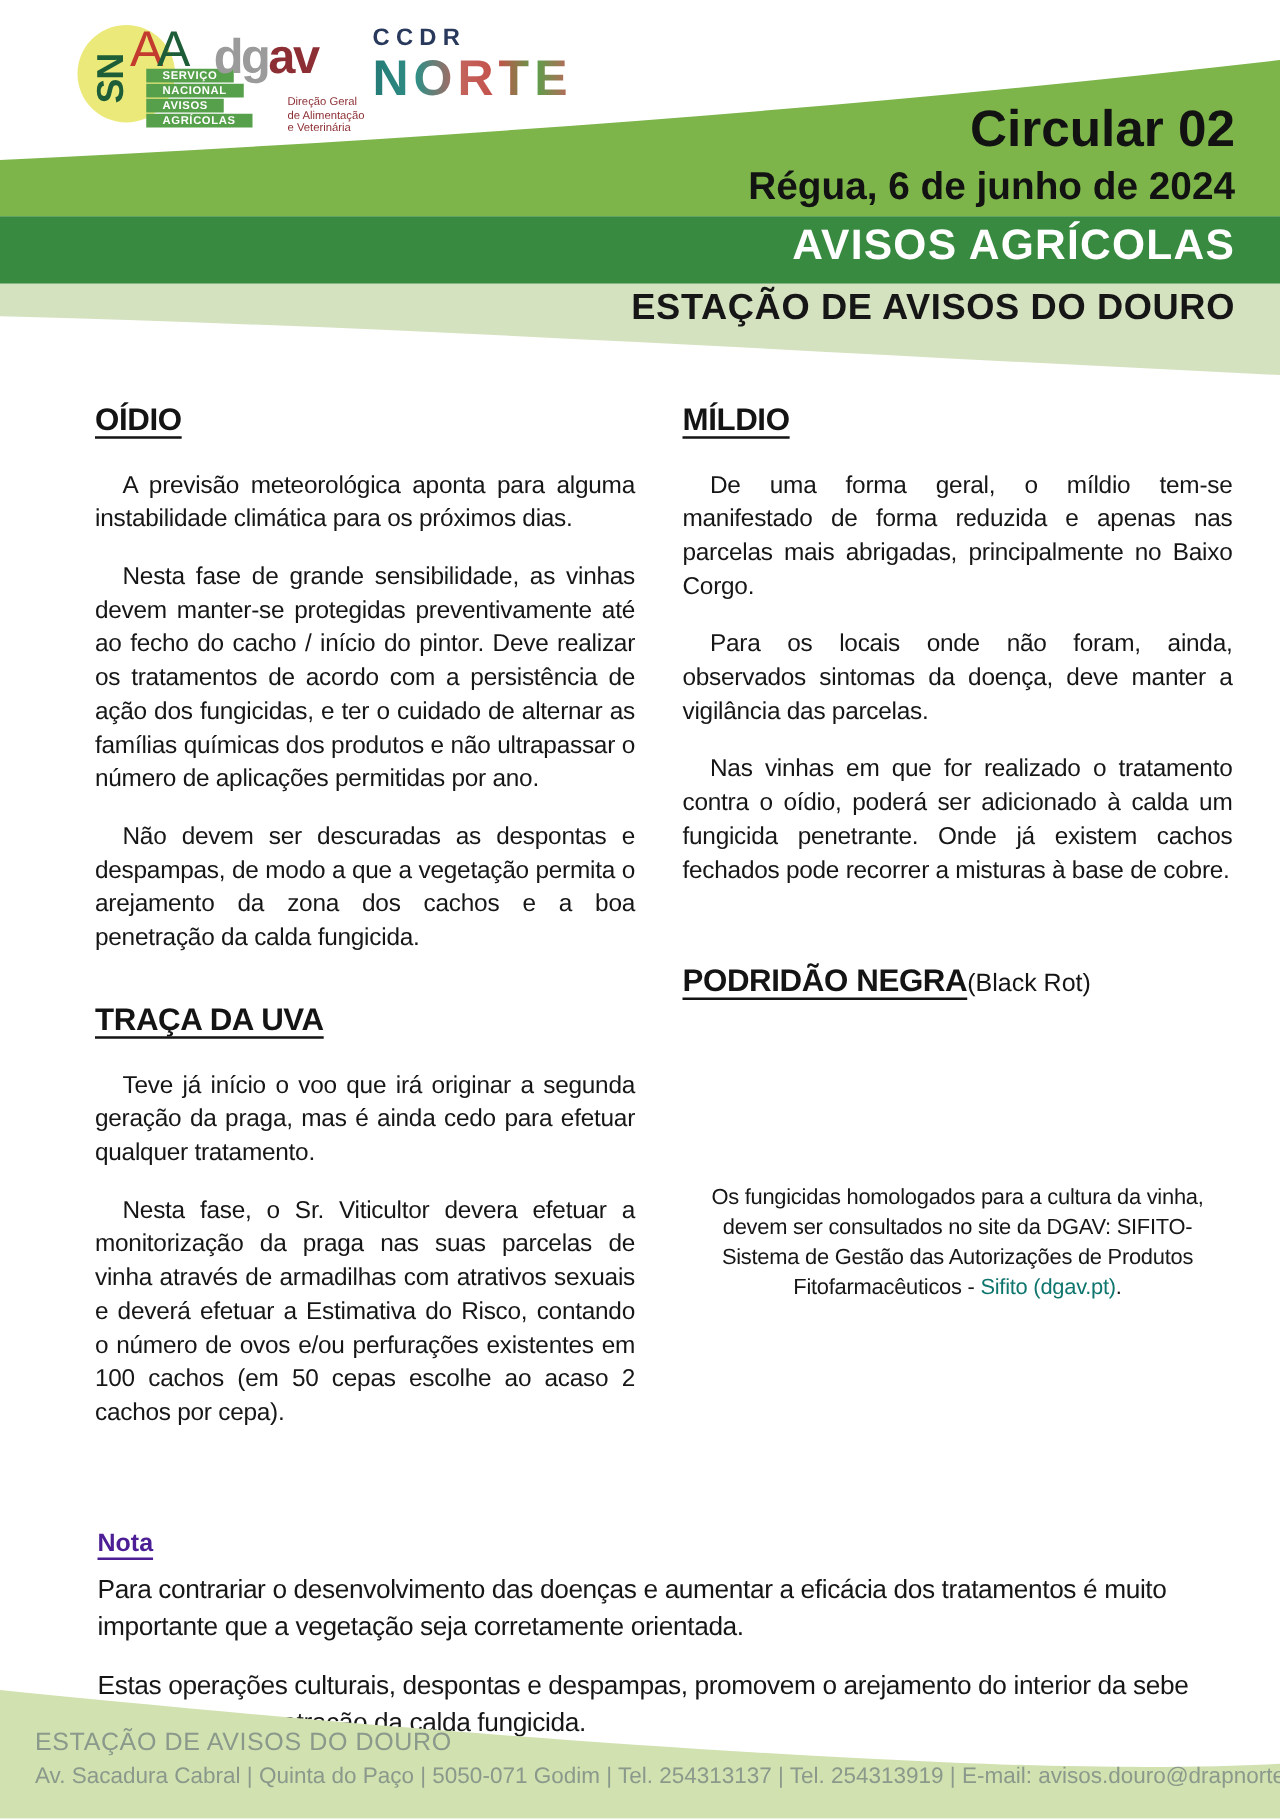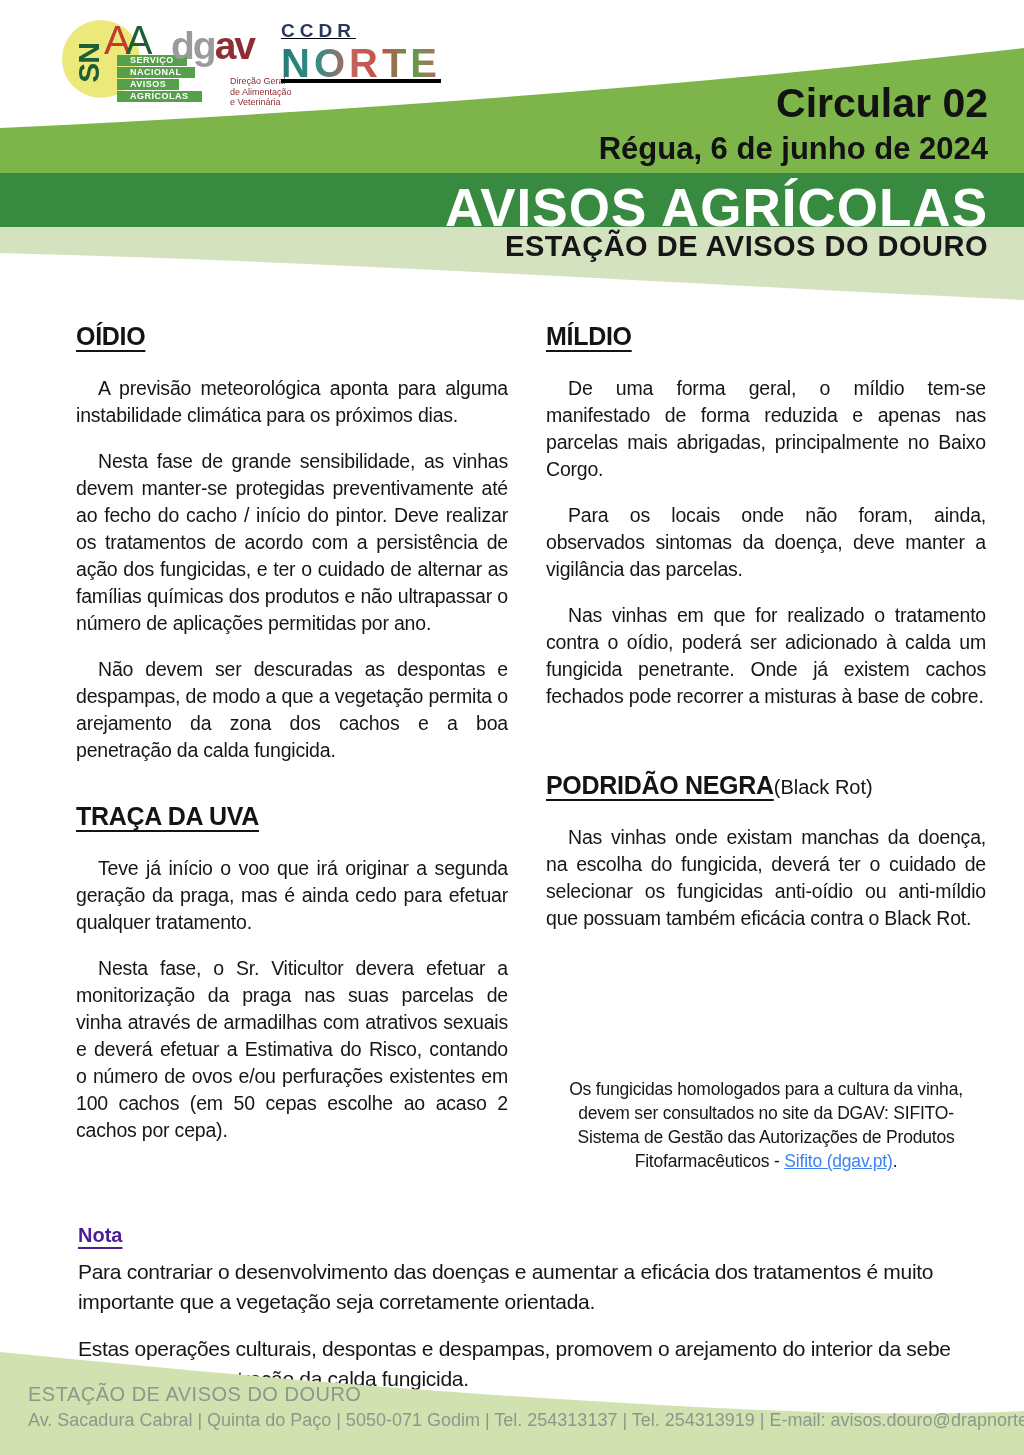--- a/index.html
+++ b/index.html
@@ -19,45 +19,45 @@
   .snaa-a2{color:#1d5e38;}
   .snaa-labels{position:absolute;left:57px;top:39px;}
   .snaa-label{display:table;background:#57a04b;color:#ffffff;font-size:9px;font-weight:700;line-height:11px;padding:0 13px;letter-spacing:.5px;margin-bottom:1px;white-space:nowrap;}
 
   .logo-dgav{position:absolute;left:171px;top:26px;width:135px;height:78px;}
   .dgav-big{position:absolute;left:0;top:0;font-size:39px;line-height:1;font-weight:700;letter-spacing:-2px;}
   .dgav-dg{color:#9b9b9b;}
   .dgav-av{color:#8c2e33;}
   .dgav-sub{position:absolute;left:59px;top:50px;font-size:9px;font-weight:400;line-height:10.5px;color:#8c2e33;white-space:nowrap;}
 
-  .logo-ccdr{position:absolute;left:281px;top:20px;text-decoration:underline;}
+  .logo-ccdr{position:absolute;left:298px;top:20px;}
   .ccdr-top{font-size:19px;font-weight:700;color:#29395c;letter-spacing:5px;line-height:22px;}
   .ccdr-bottom{font-size:40px;font-weight:700;line-height:42px;letter-spacing:4px;
     background:linear-gradient(90deg,#257a76 0%,#2f8f86 22%,#c4625c 45%,#c4504a 62%,#5d9e4a 82%,#c4625c 100%);
     -webkit-background-clip:text;background-clip:text;color:transparent;}
 
   
   .hdr-text{position:absolute;right:36px;top:0;text-align:right;width:700px;}
   .circular{position:absolute;right:0;top:80px;font-size:41px;font-weight:700;color:#121212;white-space:nowrap;}
   .hdate{position:absolute;right:0;top:131px;font-size:31px;font-weight:700;color:#121212;white-space:nowrap;margin-left:12px;}
-  .btitle{position:absolute;right:0;top:177px;font-size:53px;font-weight:700;color:#ffffff;letter-spacing:1px;white-space:nowrap;}
+  .btitle{position:absolute;right:0;top:177px;font-size:34px;font-weight:700;color:#ffffff;letter-spacing:1px;white-space:nowrap;}
   .bsubtitle{position:absolute;right:0;top:230px;font-size:29px;font-weight:700;color:#161616;letter-spacing:.5px;white-space:nowrap;}
 
   
   .col{position:absolute;top:322px;}
   .col-left{left:76px;width:432px;}
   .col-right{left:546px;width:440px;}
   .col h2{margin:0 0 24px 0;font-size:25px;font-weight:700;color:#141414;letter-spacing:-.3px;
     text-decoration:underline;text-decoration-thickness:2px;text-underline-offset:5px;}
   .col h2.spaced{margin-top:38px;}
   .col h2 .hsuffix{font-size:20px;font-weight:400;text-decoration:none;display:inline-block;letter-spacing:0;margin-top:28px;}
   .col p{margin:0 0 19px 0;font-size:19.5px;line-height:27px;color:#161616;text-align:justify;text-indent:22px;letter-spacing:-.2px;}
 
   .fnote{margin:145px auto 0 auto;width:410px;text-align:center;font-size:17.5px;line-height:24px;color:#161616;letter-spacing:-.2px;}
-  .fnote .link{color:#3b82f6;text-decoration:underline;}
+  .fnote .link{color:#0f766e;}
 
   
   .nota{position:absolute;left:78px;top:1224px;width:882px;}
   .nota h2{margin:0 0 10px 0;font-size:20px;font-weight:700;color:#4c1d95;
     text-decoration:underline;text-decoration-thickness:2px;text-underline-offset:5px;}
   .nota p{margin:0 0 17px 0;font-size:21px;line-height:30px;color:#161616;letter-spacing:-.3px;}
 
   
   .ftr-title{position:absolute;left:28px;top:1383px;font-size:20px;color:#8a998b;letter-spacing:.5px;}
   .ftr-address{position:absolute;left:28px;top:1410px;font-size:18px;color:#8a998b;white-space:nowrap;}
@@ -115,21 +115,20 @@
     <p>Teve já início o voo que irá originar a segunda geração da praga, mas é ainda cedo para efetuar qualquer tratamento.</p>
     <p>Nesta fase, o Sr. Viticultor devera efetuar a monitorização da praga nas suas parcelas de vinha através de armadilhas com atrativos sexuais e deverá efetuar a Estimativa do Risco, contando o número de ovos e/ou perfurações existentes em 100 cachos (em 50 cepas escolhe ao acaso 2 cachos por cepa).</p>
   </div>
 
   <div class="col col-right">
     <h2>MÍLDIO</h2>
     <p>De uma forma geral, o míldio tem-se manifestado de forma reduzida e apenas nas parcelas mais abrigadas, principalmente no Baixo Corgo.</p>
     <p>Para os locais onde não foram, ainda, observados sintomas da doença, deve manter a vigilância das parcelas.</p>
     <p>Nas vinhas em que for realizado o tratamento contra o oídio, poderá ser adicionado à calda um fungicida penetrante. Onde já existem cachos fechados pode recorrer a misturas à base de cobre.</p>
     <h2 class="spaced"><span>PODRIDÃO NEGRA</span><span class="hsuffix"> (Black Rot)</span></h2>
-    <p>Nas vinhas onde existam manchas da doença, na escolha do fungicida, deverá ter o cuidado de selecionar os fungicidas anti-oídio ou anti-míldio que possuam também eficácia contra o Black Rot.</p>
     <div class="fnote"><span>Os fungicidas homologados para a cultura da vinha, devem ser consultados no site da DGAV: SIFITO- Sistema de Gestão das Autorizações de Produtos Fitofarmacêuticos - </span><span class="link">Sifito (dgav.pt)</span><span>.</span></div>
   </div>
 
   <div class="nota">
     <h2>Nota</h2>
     <p>Para contrariar o desenvolvimento das doenças e aumentar a eficácia dos tratamentos é muito importante que a vegetação seja corretamente orientada.</p>
     <p>Estas operações culturais, despontas e despampas, promovem o arejamento do interior da sebe e facilitam a penetração da calda fungicida.</p>
   </div>
 
   <svg class="ftr-svg" width="1024" height="125" viewBox="0 0 1024 125">

